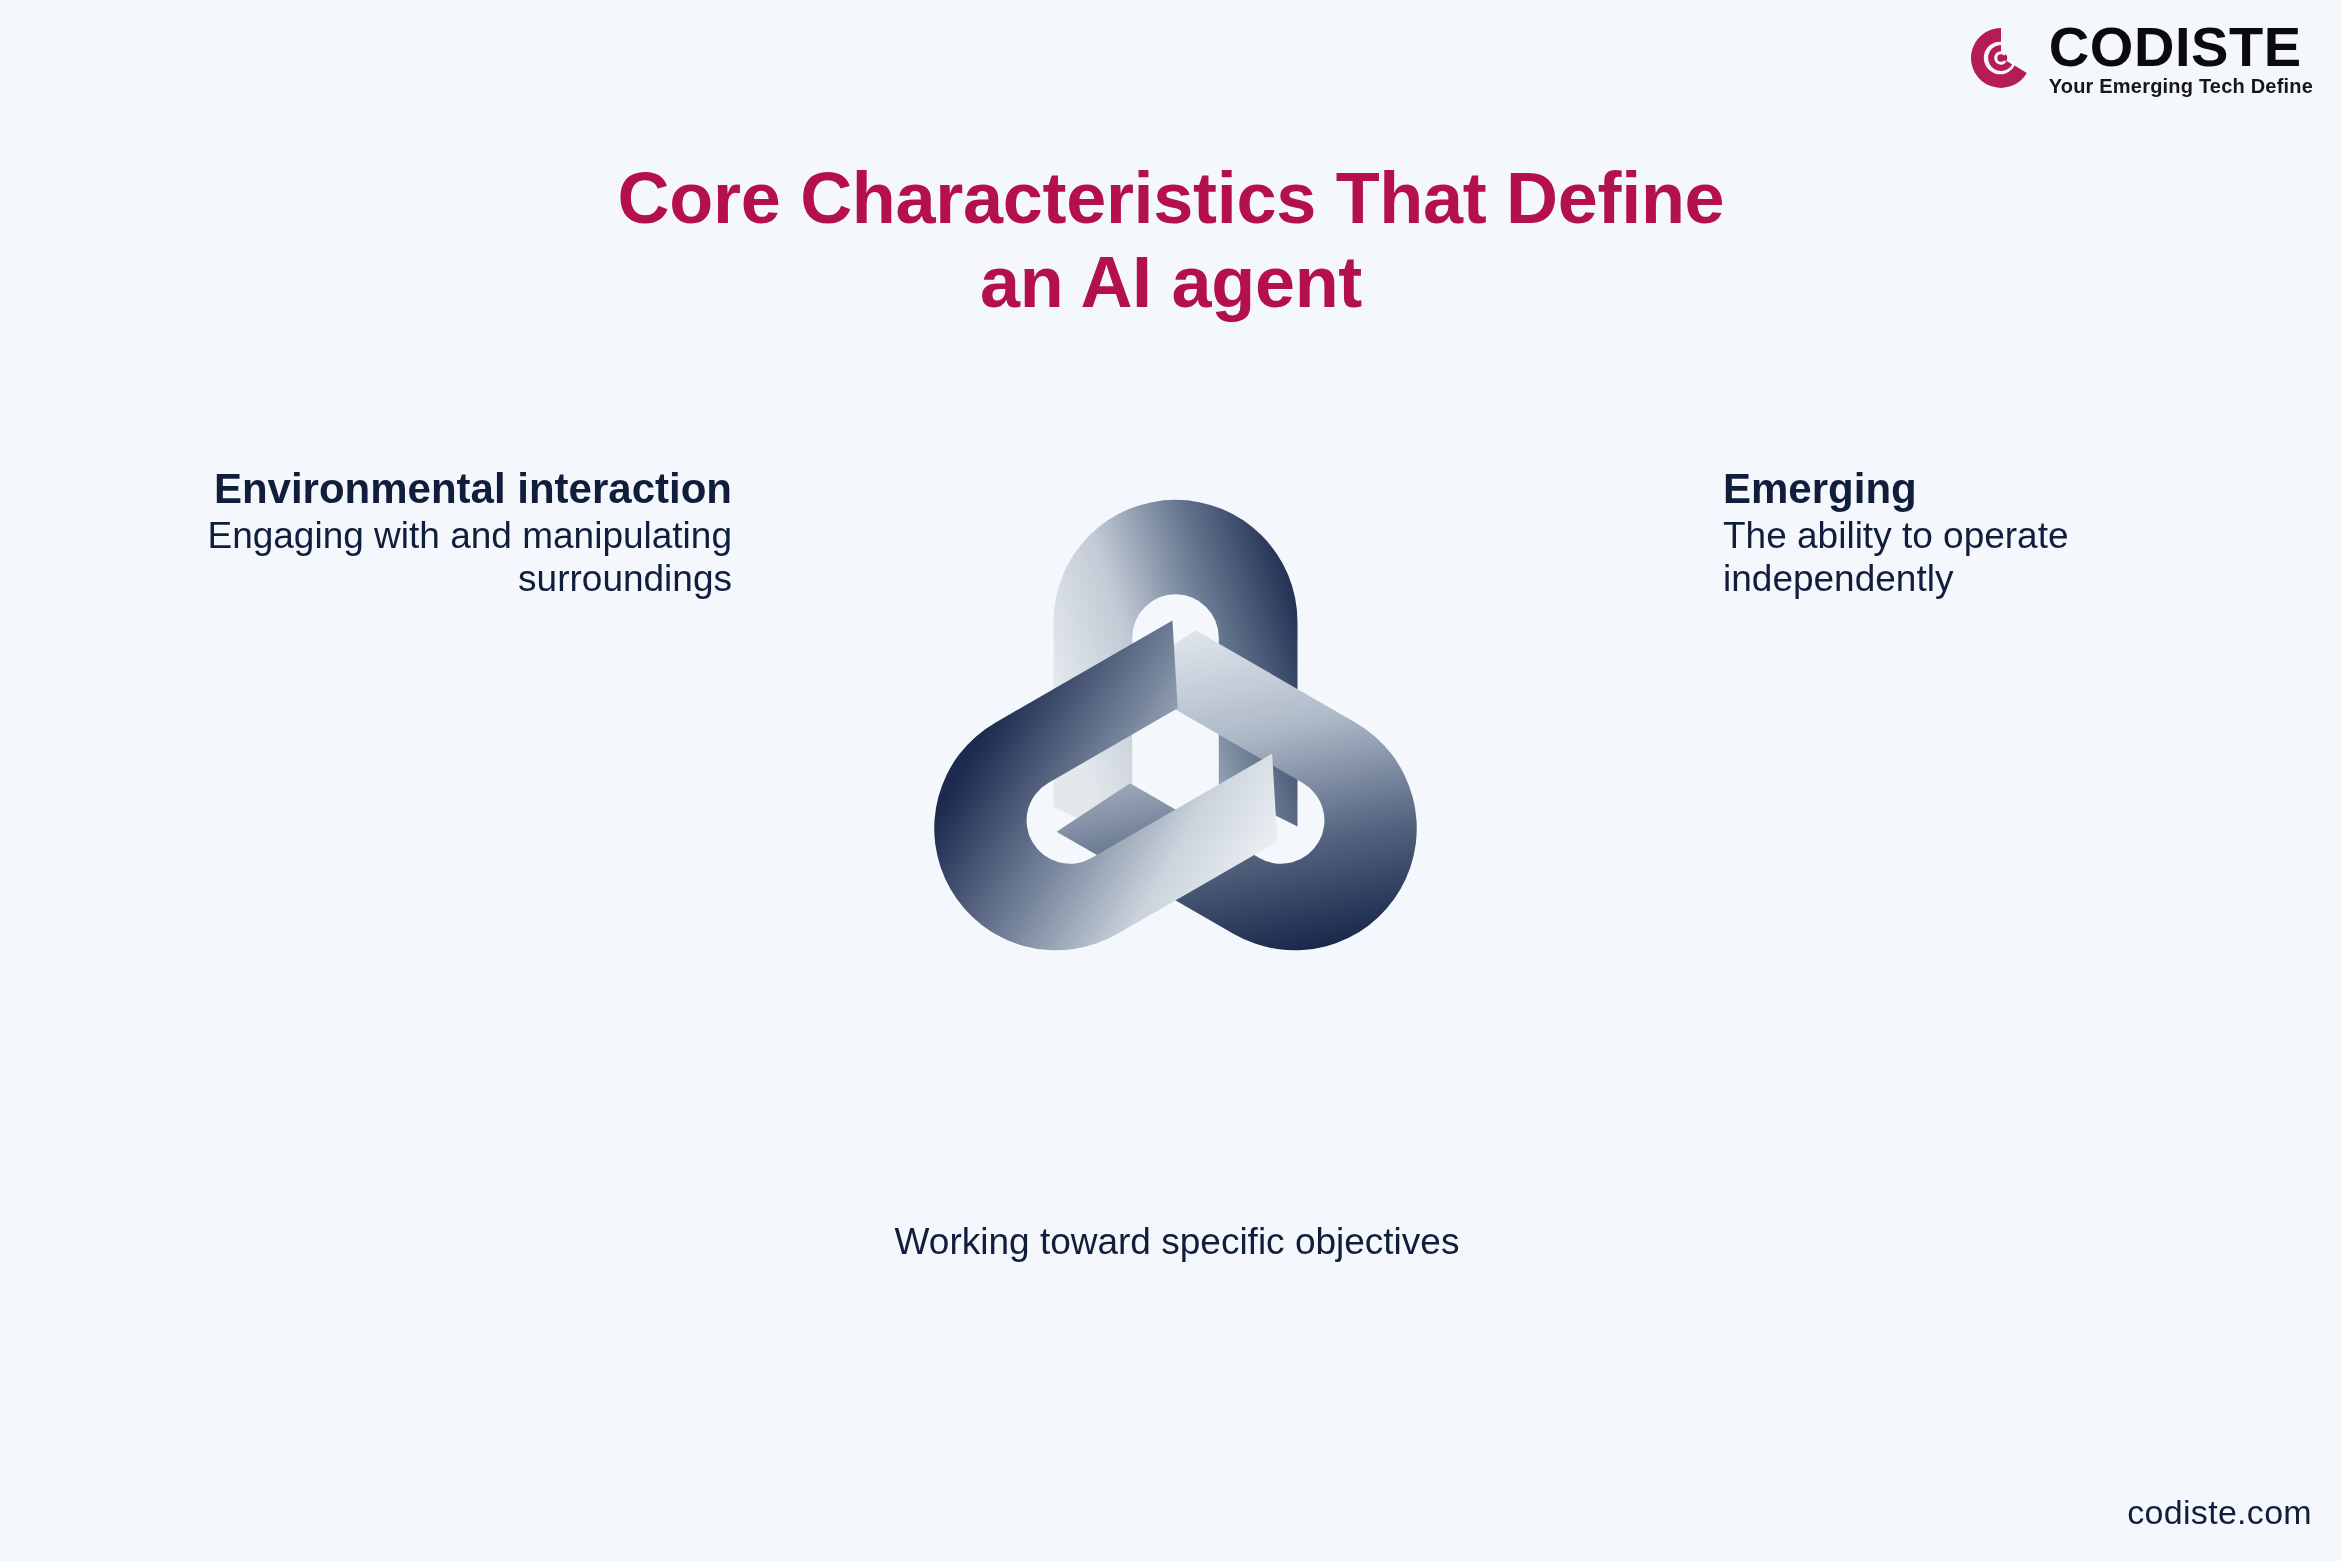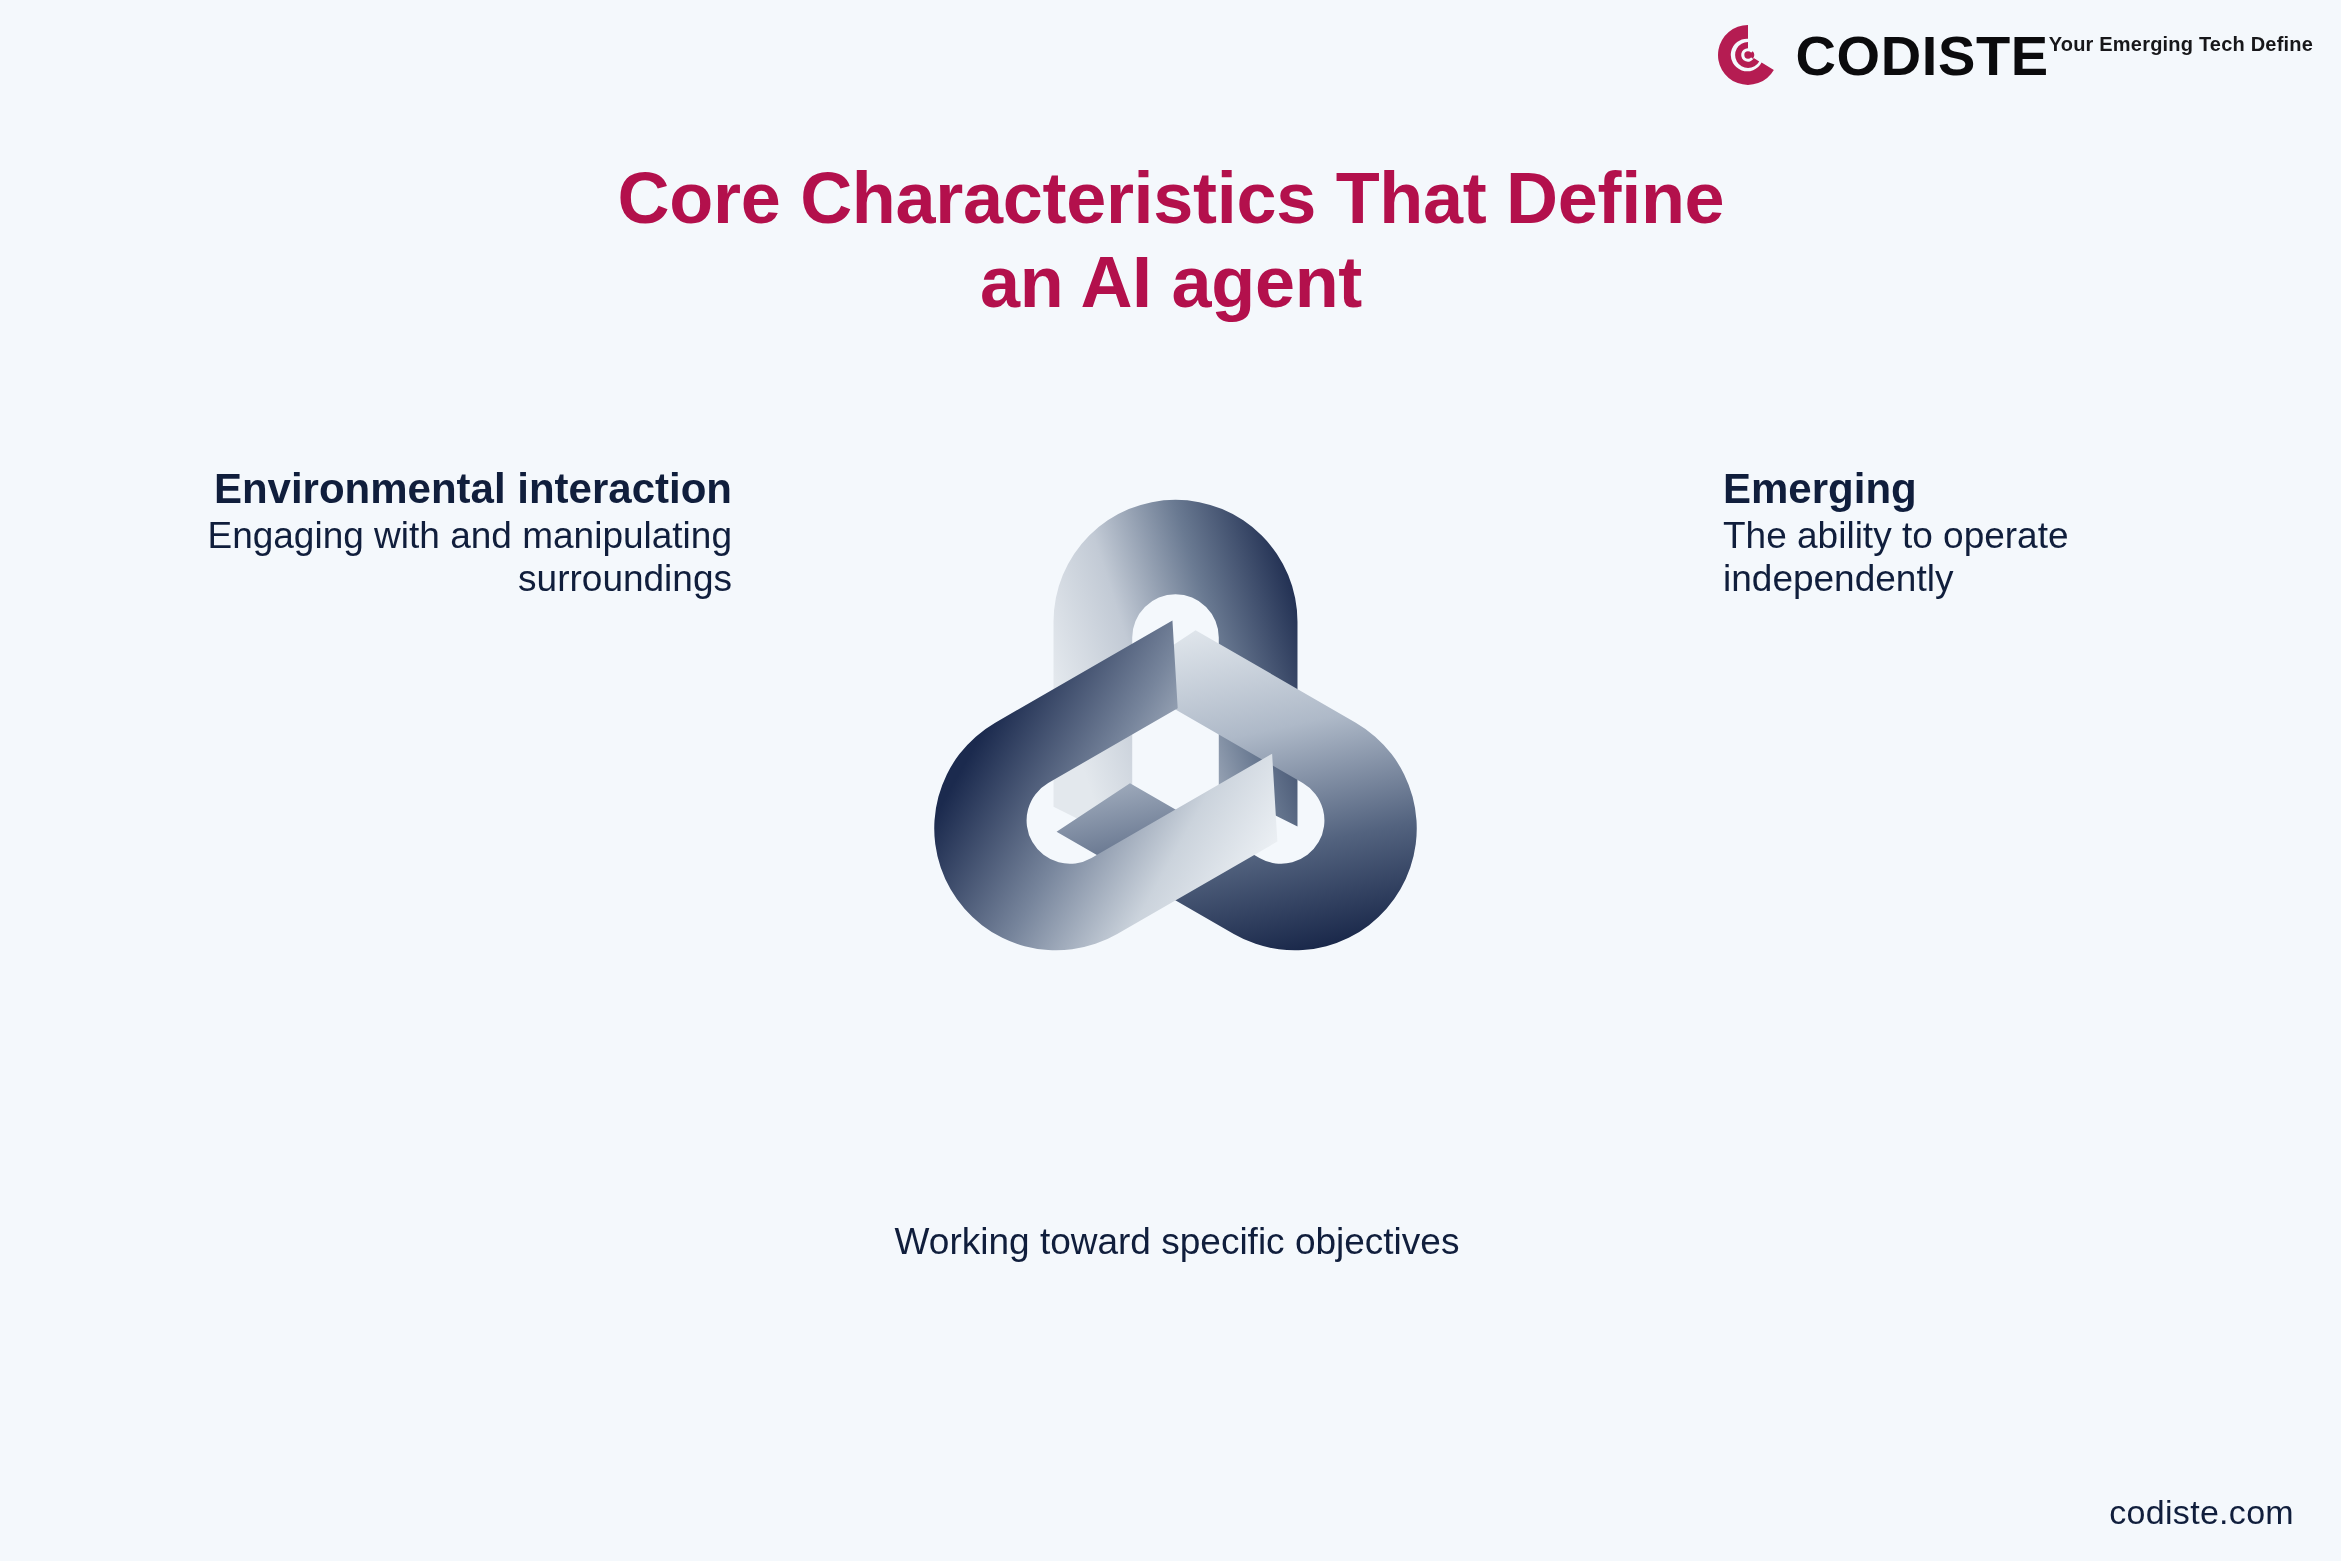--- a/index.html
+++ b/index.html
@@ -18,21 +18,21 @@
   
   .brand-logo {
     position: absolute;
     top: 21px;
     right: 29px;
     display: flex;
     align-items: center;
     gap: 13.4px;
   }
   .brand-mark { flex: 0 0 auto; display: block; }
-  .brand-wordmark { display: flex; flex-direction: row; align-items: flex-start; text-align: right; }
+  .brand-wordmark { display: flex; flex-direction: column; align-items: flex-start; text-align: right; }
   .brand-name {
     font-size: 56px;
     font-weight: bold;
     color: #0b0b0d;
     letter-spacing: 0.6px;
     line-height: 0.92;
   }
   .brand-tagline {
     font-size: 20px;
     font-weight: bold;
@@ -99,21 +99,21 @@
   .feature--bottom {
     left: 872px;
     top: 1220px;
     width: 610px;
     text-align: center;
   }
 
   
   .site-url {
     position: absolute;
-    right: 48px;
+    right: 30px;
     bottom: 29px;
     font-size: 34px;
     color: #101e3c;
     letter-spacing: 0.3px;
   }
 </style>
 </head>
 <body>
 
 <div class="brand-logo">

